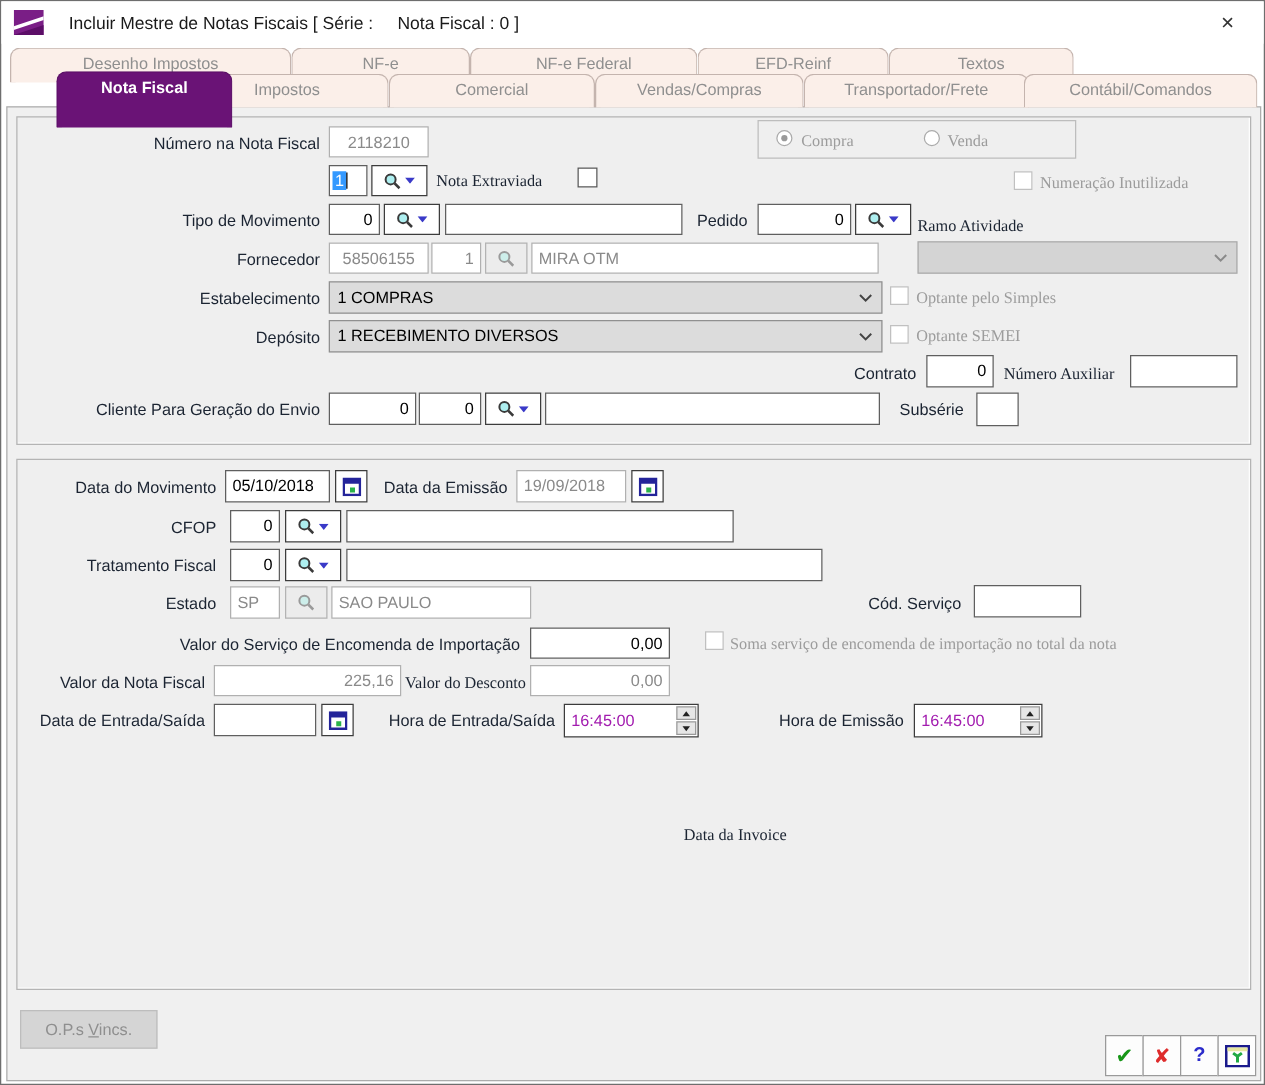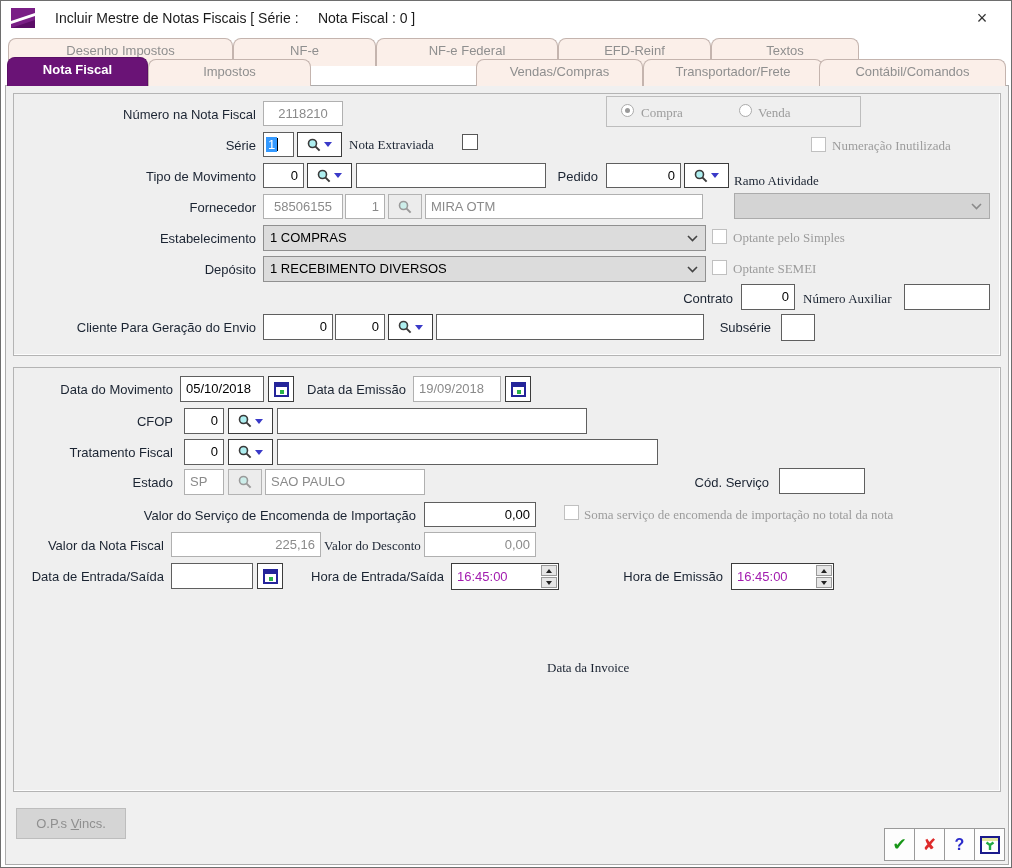--- a/index.html
+++ b/index.html
@@ -6,21 +6,21 @@
   #window{position:relative;width:1012px;height:868px;background:#ffffff;border:1px solid #6e6e6e;box-sizing:border-box;overflow:hidden;}
   
   .titlebar{position:absolute;left:0;top:0;width:100%;height:34px;background:#ffffff;}
   .title-text{position:absolute;left:40px;top:9px;font-size:14px;color:#1a1a1a;white-space:pre;margin-left:14px;}
   .close-btn{position:absolute;right:14px;top:5px;width:30px;height:24px;text-align:center;line-height:24px;font-size:18px;color:#333;cursor:default;}
   
   .tab{position:absolute;box-sizing:border-box;border:1px solid #c4b4ae;border-bottom:none;border-radius:8px 8px 0 0;background:#fbefe9;color:#8f8f8f;font-size:13px;text-align:center;}
   .tab .t{display:block;padding-top:4px;}
   .tab.back{top:37px;height:28px;z-index:1;}
   .tab.front{top:58px;height:27px;z-index:3;}
-  .tab.active{top:56px;height:29px;z-index:4;background:#6a1376;border-color:#5a0f66;color:#ffffff;font-weight:bold;}
+  .tab.active{top:56px;height:45px;z-index:4;background:#6a1376;border-color:#5a0f66;color:#ffffff;font-weight:bold;margin-left:38px;}
   .tabpanel{position:absolute;left:4px;top:84px;width:1004px;height:780px;background:#f0f0f0;border:1px solid #acacac;box-sizing:border-box;z-index:2;}
   
   .groupbox{position:absolute;background:#efefef;border:1px solid #b4b4b4;box-shadow:inset -1px -1px 0 #fdfdfd;box-sizing:border-box;z-index:3;}
   
   .lbl{position:absolute;z-index:5;font-size:13px;color:#1b2432;text-align:right;}
   .lbl.left{text-align:left;font-family:Liberation Serif, serif;}
   .lbl.dis{color:#9c9c9c;}
   
   .fld{position:absolute;z-index:5;box-sizing:border-box;background:#ffffff;border:1px solid #5f5f5f;font-size:13px;color:#000;padding:4px 5px 0 5px;overflow:hidden;white-space:pre;}
   .fld.dis{border-color:#b0b0b0;color:#8a8a8a;}
@@ -87,20 +87,23 @@
   <div class="tab back" style="left:710px;width:148px;">
       <span class="t">Textos</span>
     </div>
 
   <div class="tab front active" style="left:6px;width:141px;">
       <span class="t">Nota Fiscal</span>
     </div>
   <div class="tab front" style="left:147px;width:163px;">
       <span class="t">Impostos</span>
     </div>
+  <div class="tab front" style="left:310px;width:165px;">
+      <span class="t">Comercial</span>
+    </div>
   <div class="tab front" style="left:475px;width:167px;">
       <span class="t">Vendas/Compras</span>
     </div>
   <div class="tab front" style="left:642px;width:180px;">
       <span class="t">Transportador/Frete</span>
     </div>
   <div class="tab front" style="left:818px;width:187px;">
       <span class="t">Contábil/Comandos</span>
     </div>
 
@@ -112,21 +115,20 @@
   <div class="fld c dis" style="left:262px;top:100px;width:80px;height:25px;">2118210</div>
 
   <div class="radio-group" style="left:605px;top:95px;width:255px;height:31px;"></div>
   <div class="radio" style="left:620px;top:103px;">
       <span class="dot"></span>
     </div>
   <div class="lbl left dis" style="left:640px;top:104px;width:70px;">Compra</div>
   <div class="radio" style="left:738px;top:103px;"></div>
   <div class="lbl left dis" style="left:757px;top:104px;width:70px;">Venda</div>
 
-  <div class="lbl" style="left:20px;top:137px;width:235px;">Série</div>
   <div class="fld" style="left:262px;top:131px;width:31px;height:25px;padding-left:2px;"><span class="sel">1</span><span class="caret"></span></div>
   <div class="ibtn" style="left:296px;top:131px;width:45px;height:25px;">
     <svg width="14" height="14" viewBox="0 0 14 14">
         <circle cx="5.5" cy="5.5" r="4" fill="#aeeff0" stroke="#3a3a3a" stroke-width="1.6"></circle>
         <line x1="8.6" y1="8.6" x2="12.6" y2="12.6" stroke="#3a3a3a" stroke-width="2"></line>
       </svg>
     <svg width="8" height="5" viewBox="0 0 8 5">
         <polygon points="0,0 8,0 4,5" fill="#3a3ac8"></polygon>
       </svg>
   </div>

